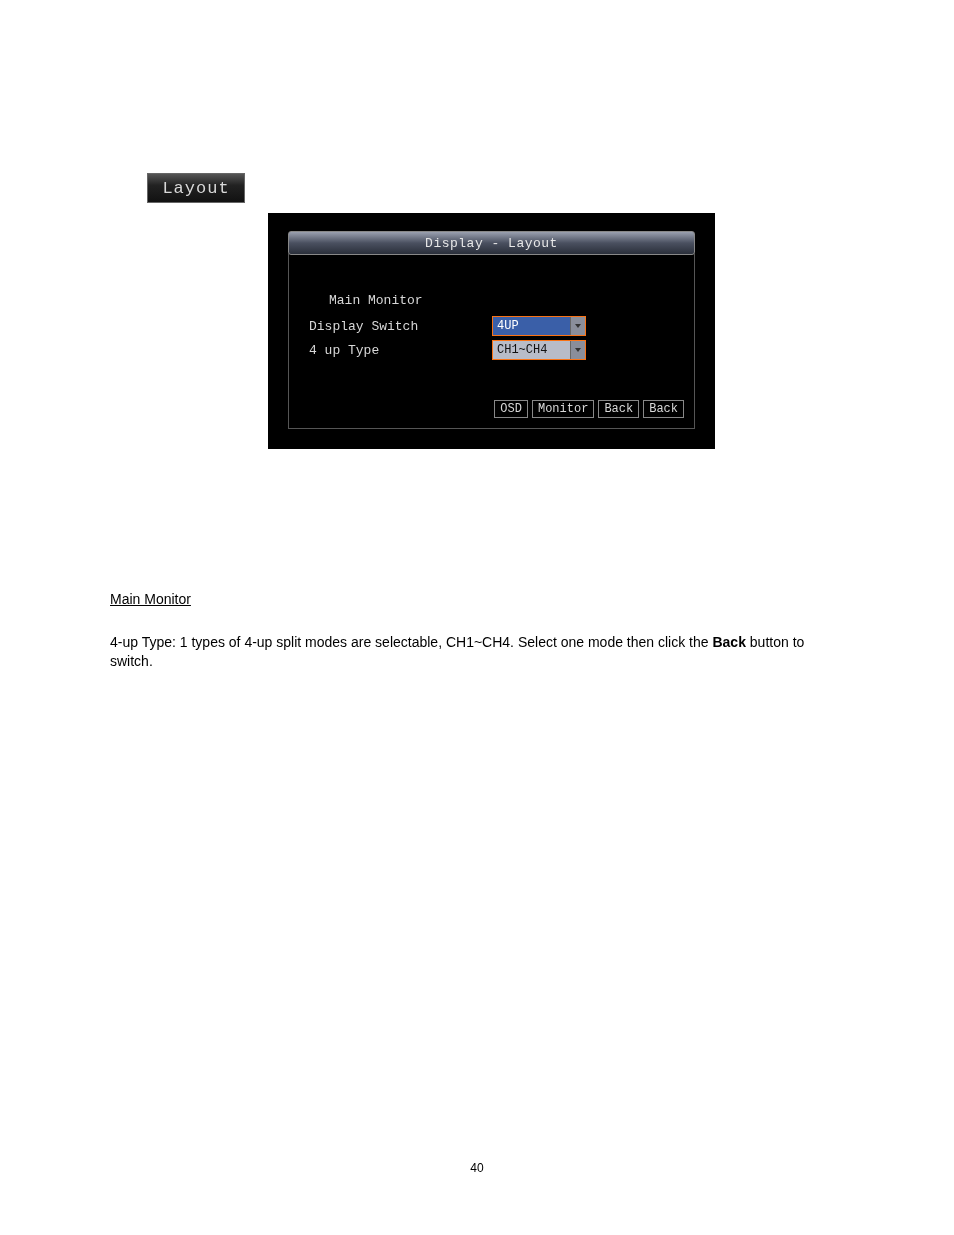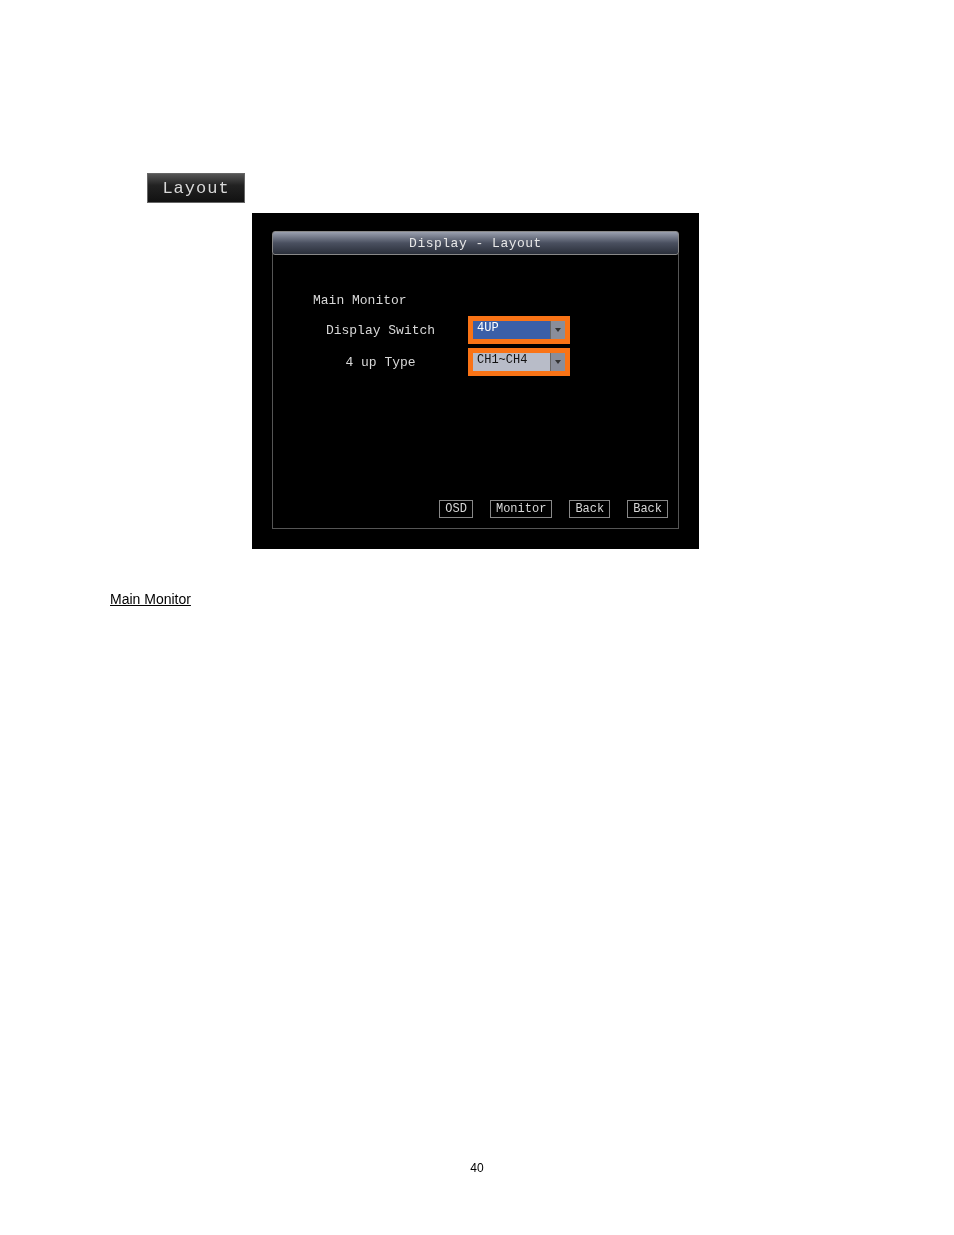--- a/index.html
+++ b/index.html
@@ -34,24 +34,24 @@
     align-items: center;
     justify-content: center;
     color: #d8d8d8;
     font-family: 'Courier New', monospace;
     font-size: 17px;
     letter-spacing: 1px;
   }
 
   .dvr-window {
     position: absolute;
-    left: 252px;
+    left: 268px;
     top: 213px;
     width: 447px;
-    height: 336px;
+    height: 236px;
     background: #000;
   }
 
   .dvr-titlebar {
     position: absolute;
     left: 20px;
     top: 18px;
     right: 20px;
     height: 22px;
     background: linear-gradient(180deg, #9aa0af 0%, #4a5060 50%, #2a2f3a 100%);
@@ -88,30 +88,31 @@
   }
 
   .row {
     display: flex;
     align-items: center;
     margin-bottom: 4px;
   }
 
   .row-label {
     width: 175px;
-    text-align: center;
+    text-align: left;
+    padding-right: 8px;
   }
 
   .dropdown {
     width: 92px;
     height: 18px;
     background: #b8bcc8;
-    border: 5px solid #f97316;
-    display: flex;
-    align-items: flex-start;
+    border: 1px solid #f97316;
+    display: flex;
+    align-items: center;
     position: relative;
     color: #111;
     font-family: 'Courier New', monospace;
     font-size: 12px;
   }
 
   .dropdown.selected {
     background: #3a5fa8;
     color: #fff;
   }
@@ -137,21 +138,21 @@
     border-left: 3px solid transparent;
     border-right: 3px solid transparent;
     border-top: 4px solid #333;
   }
 
   .bottom-buttons {
     position: absolute;
     right: 10px;
     bottom: 10px;
     display: flex;
-    gap: 17px;
+    gap: 4px;
     font-family: 'Courier New', monospace;
     font-size: 12px;
     color: #d8d8d8;
     border-radius: 7px;
   }
 
   .btn {
     border: 1px solid #888;
     padding: 1px 5px;
     background: transparent;
@@ -210,15 +211,18 @@
       <div class="btn">Back</div>
       <div class="btn">Back</div>
     </div>
   </div>
 </div>
 
 <div class="main-text">
   <div class="underline">Main Monitor</div>
   <div style="height:10px;"></div>
   <div style="height:14px;"></div>
+  <div>
+    <span>4-up Type: 1 types of 4-up split modes are selectable, CH1~CH4. Select one mode then click the </span><strong>Back</strong><span> button to switch.</span>
+  </div>
 </div>
 
 <div class="page-number">40</div>
 
 </body></html>

